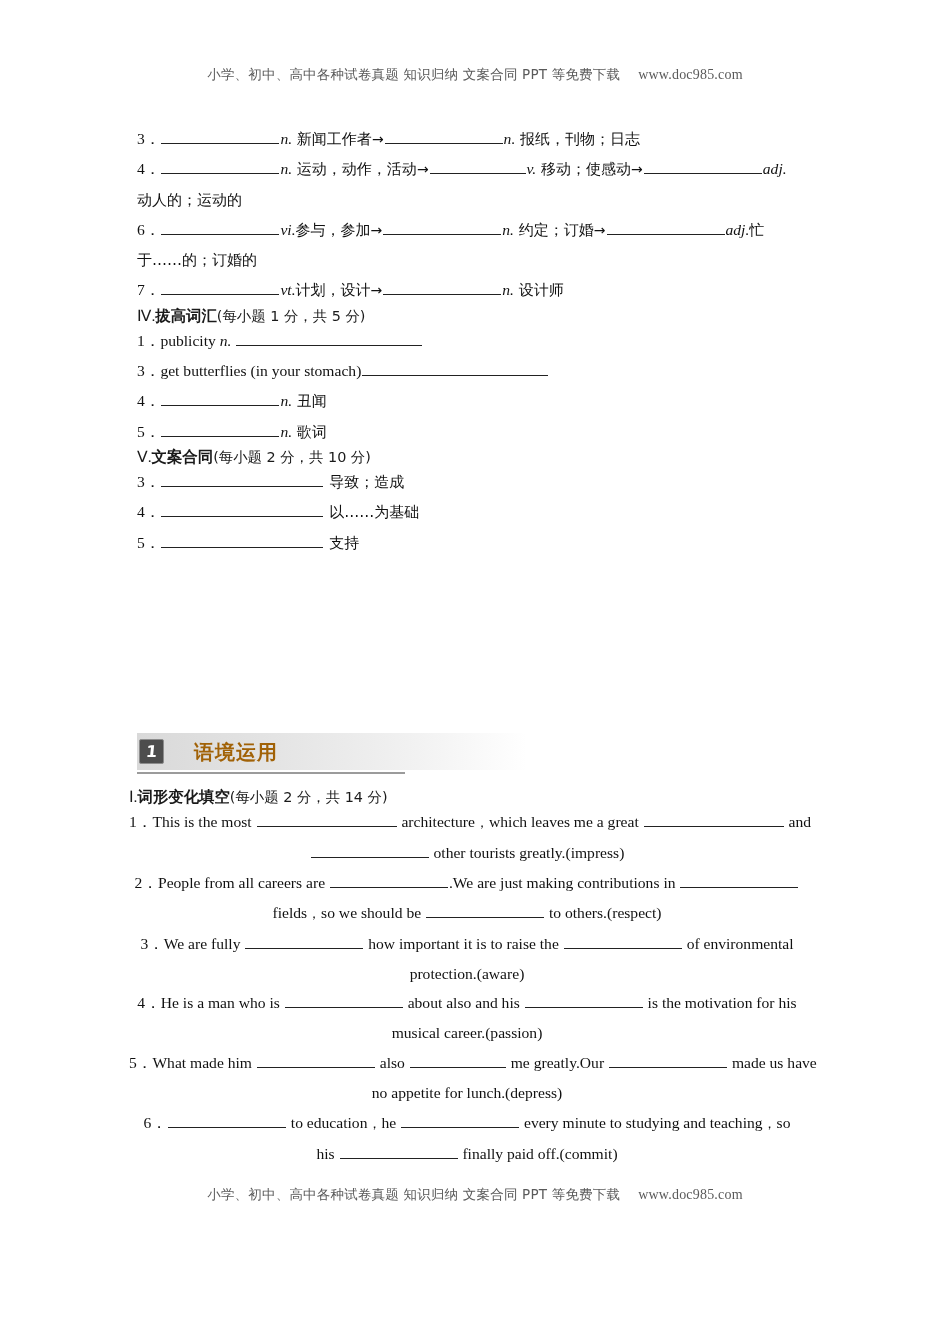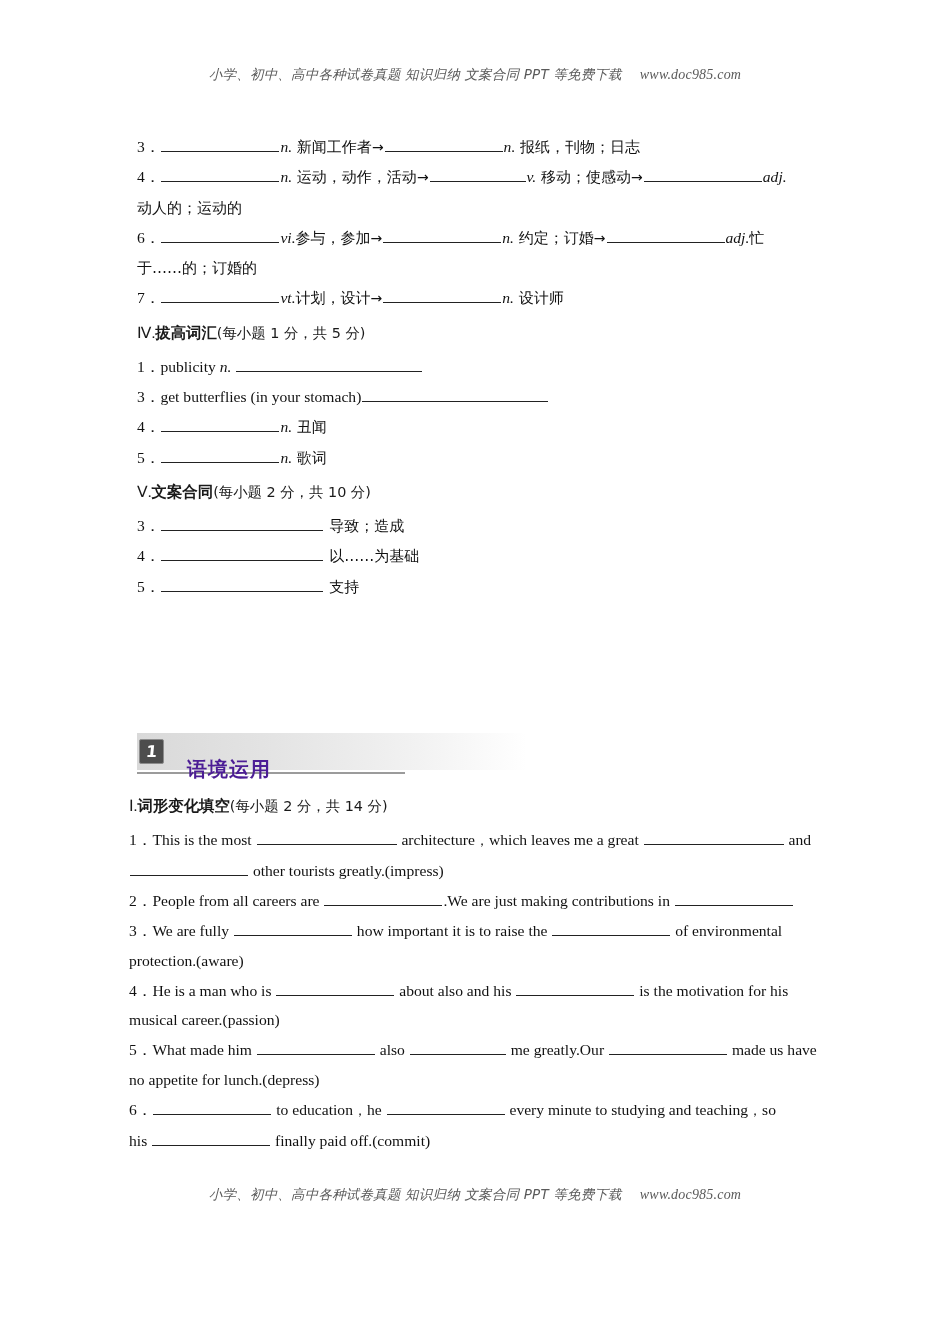--- a/index.html
+++ b/index.html
@@ -28,35 +28,34 @@
   .watermark {
     position: absolute;
     left: 0;
     width: 950px;
     text-align: center;
     font-family: "DejaVu Sans", "Liberation Sans", sans-serif;
     font-size: 13.5px;
     color: #5a5a5a;
     letter-spacing: 0.2px;
     white-space: nowrap;
-    font-style: italic;
   }
   .watermark .wm-url {
     font-family: "Liberation Serif", serif;
     font-size: 14px;
     margin-left: 18px;
   }
   .watermark-top { top: 66px; }
   .watermark-bottom { top: 1186px; }
 
   
   .content {
     position: absolute;
     left: 137px;
-    top: 132px;
+    top: 124px;
     width: 676px;
   }
 
   .line {
     font-size: 15.6px;
     line-height: 30.3px;
     white-space: nowrap;
     color: #111;
   }
 
@@ -78,21 +77,21 @@
   .b-3xl { width: 162px; }
   .b-4xl { width: 186px; }
 
   .pos { font-style: italic; font-family: "Liberation Serif", serif; }
   .arrow { font-family: "DejaVu Sans", sans-serif; font-size: 14px; }
   .cn { font-family: "DejaVu Sans", "Liberation Sans", sans-serif; font-size: 15px; }
 
   
   .subhead {
     font-size: 15.6px;
-    line-height: 37px;
+    line-height: 20px;
     white-space: nowrap;
   }
   .subhead .rn {
     font-family: "Liberation Serif", serif;
   }
   .subhead .sh-title {
     font-family: "DejaVu Sans", "Liberation Sans", sans-serif;
     font-weight: bold;
     font-size: 15.4px;
   }
@@ -142,39 +141,38 @@
   .banner-badge span {
     color: #ffffff;
     font-family: "DejaVu Sans", "Liberation Sans", sans-serif;
     font-weight: bold;
     font-size: 16px;
     line-height: 1;
     transform: skewX(-6deg);
   }
   .banner-title {
     position: absolute;
-    left: 50px;
+    left: 57px;
     top: 3px;
     font-family: "DejaVu Sans", "Liberation Sans", sans-serif;
     font-weight: bold;
     font-size: 20px;
     letter-spacing: 1px;
-    color: #4c1d95;
+    color: #a16207;
     line-height: 32px;
-    margin-top: 17px;
   }
 
   
   .content2 {
     position: absolute;
     left: 129px;
     top: 787px;
     width: 676px;
   }
-  .content2 .line { line-height: 29.9px; }
+  .content2 .line { line-height: 29.9px; text-align: center; }
   .en { font-family: "Liberation Serif", serif; }
   .cm { font-family: "DejaVu Sans", sans-serif; font-size: 14px; }
 </style>
 </head>
 <body>
 
 <div class="page">
 
   <div class="watermark watermark-top">
     <span>小学、初中、高中各种试卷真题  知识归纳  文案合同  PPT 等免费下载</span><span class="wm-url">www.doc985.com</span>
@@ -212,20 +210,21 @@
     </div>
     <div class="banner-title">语境运用</div>
   </div>
 
   <div class="content2">
     <div id="sec-ctx">
         <div class="subhead"><span class="rn">Ⅰ.</span><span class="sh-title">词形变化填空</span><span class="sh-score">(每小题 2 分，共 14 分)</span></div>
         <div class="line"><span class="num">1．</span><span class="en">This is the most </span><span class="blank b-2xl"></span><span class="en"> architecture</span><span class="cm">，</span><span class="en">which leaves me a great </span><span class="blank b-2xl"></span><span class="en"> and</span></div>
         <div class="line"><span class="blank b-xl"></span><span class="en"> other tourists greatly.(impress)</span></div>
         <div class="line"><span class="num">2．</span><span class="en">People from all careers are </span><span class="blank b-xl"></span><span class="en">.We are just making contributions in </span><span class="blank b-xl"></span></div>
+        <div class="line"><span class="en">fields</span><span class="cm">，</span><span class="en">so we should be </span><span class="blank b-xl"></span><span class="en"> to others.(respect)</span></div>
         <div class="line"><span class="num">3．</span><span class="en">We are fully </span><span class="blank b-xl"></span><span class="en"> how important it is to raise the </span><span class="blank b-xl"></span><span class="en"> of environmental</span></div>
         <div class="line"><span class="en">protection.(aware)</span></div>
         <div class="line"><span class="num">4．</span><span class="en">He is a man who is </span><span class="blank b-xl"></span><span class="en"> about also and his </span><span class="blank b-xl"></span><span class="en"> is the motivation for his</span></div>
         <div class="line"><span class="en">musical career.(passion)</span></div>
         <div class="line"><span class="num">5．</span><span class="en">What made him </span><span class="blank b-xl"></span><span class="en"> also </span><span class="blank b-lg"></span><span class="en"> me greatly.Our </span><span class="blank b-xl"></span><span class="en"> made us have</span></div>
         <div class="line"><span class="en">no appetite for lunch.(depress)</span></div>
         <div class="line"><span class="num">6．</span><span class="blank b-xl"></span><span class="en"> to education</span><span class="cm">，</span><span class="en">he </span><span class="blank b-xl"></span><span class="en"> every minute to studying and teaching</span><span class="cm">，</span><span class="en">so</span></div>
         <div class="line"><span class="en">his </span><span class="blank b-xl"></span><span class="en"> finally paid off.(commit)</span></div>
       </div>
   </div>

